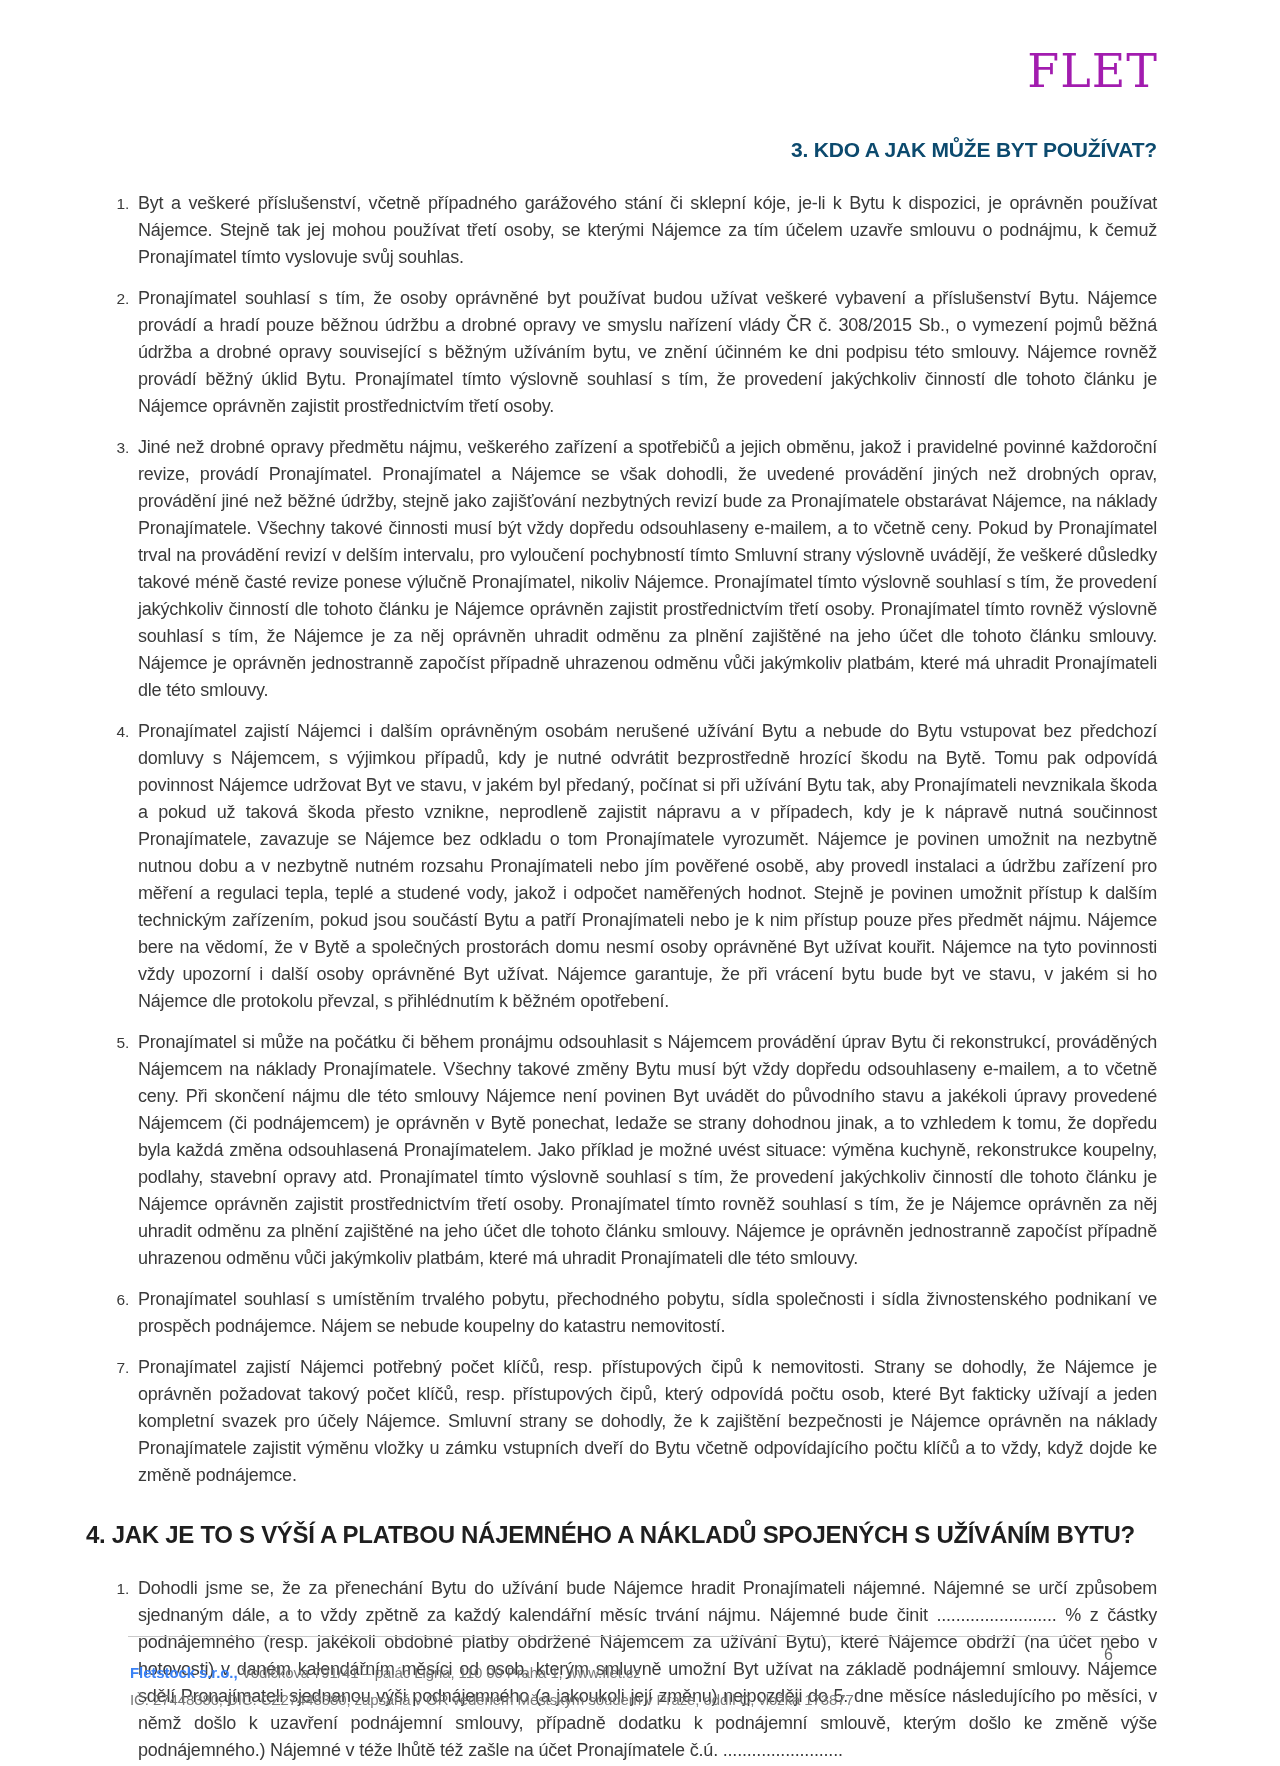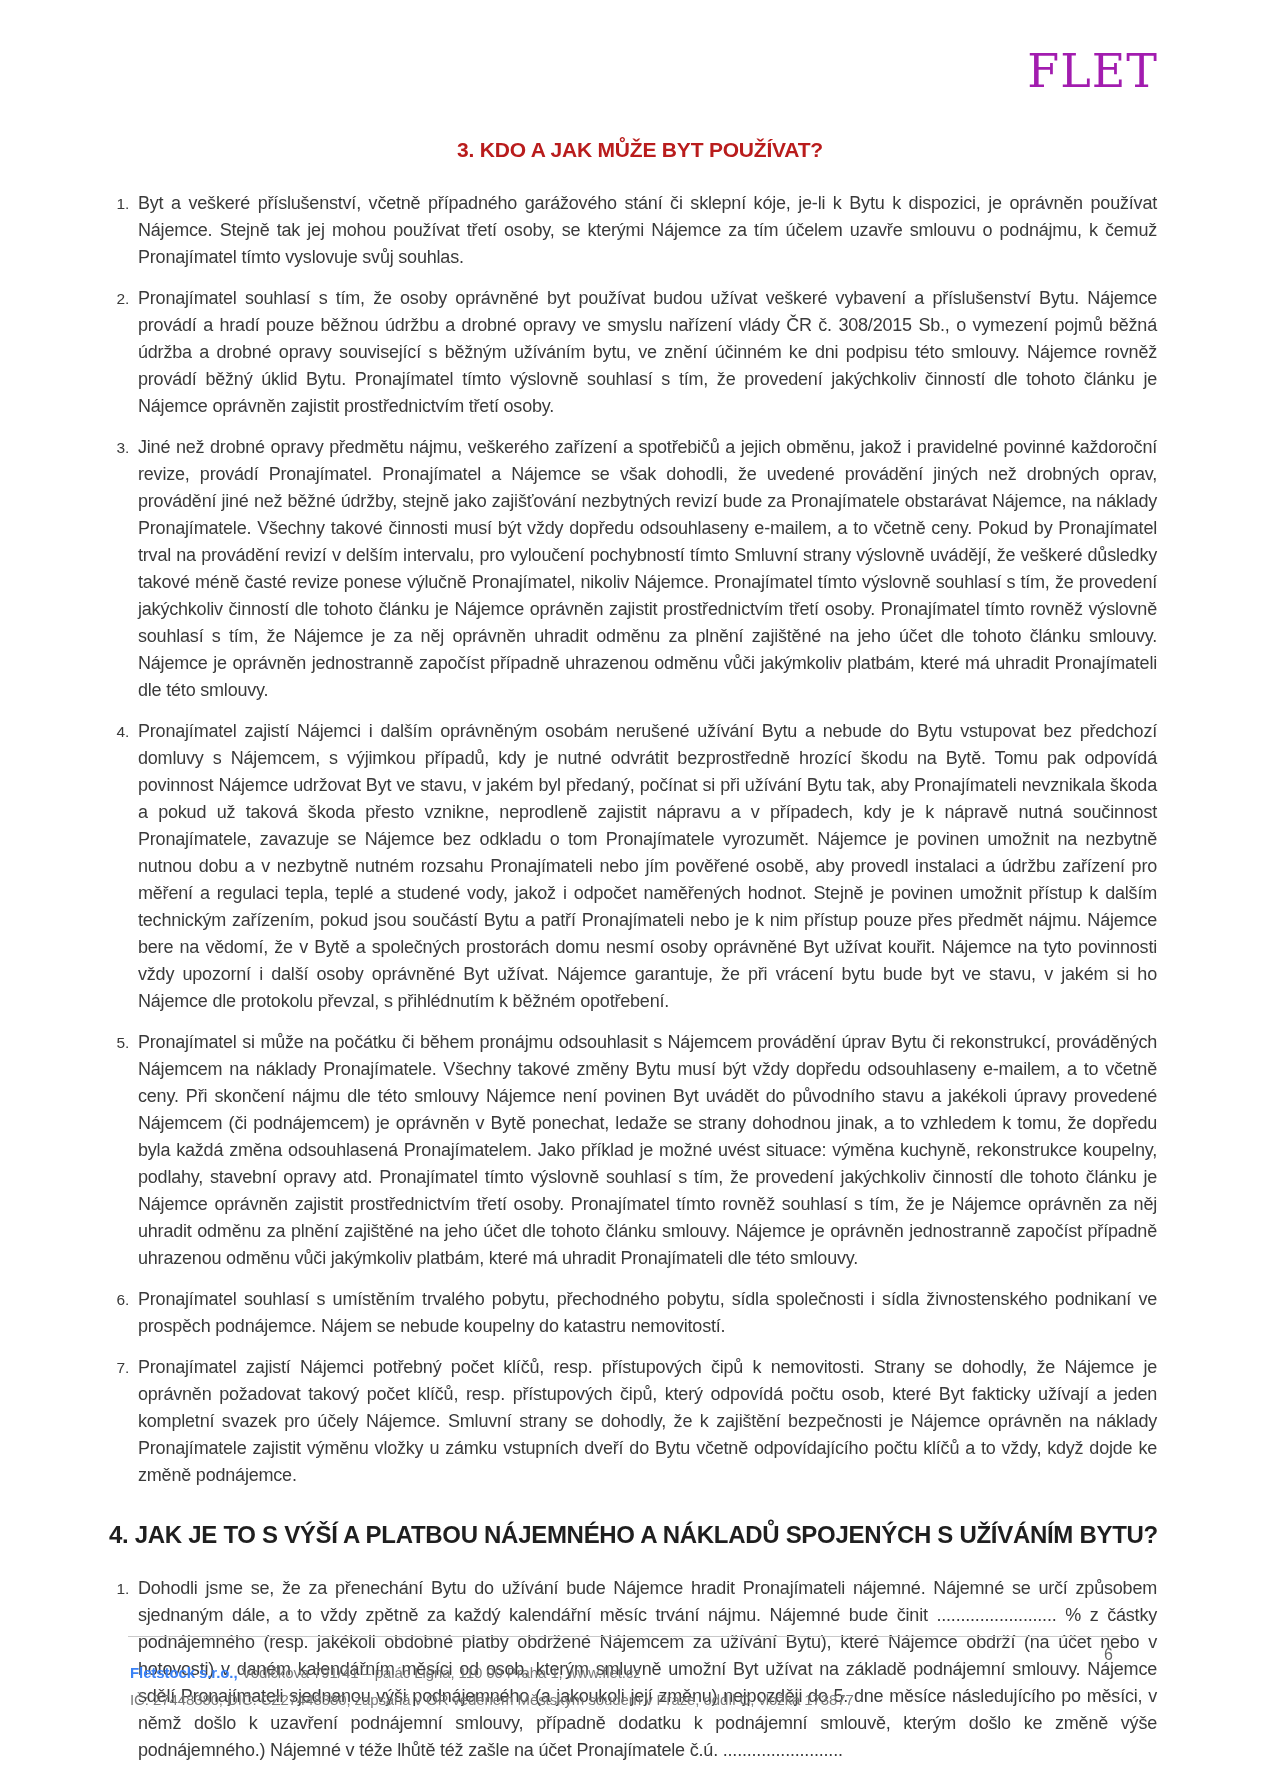--- a/index.html
+++ b/index.html
@@ -33,24 +33,24 @@
     line-height: 1;
   }
   .content {
     position: absolute;
     top: 138px;
     left: 0;
     width: 1280px;
   }
   h1.sec3-title {
     margin: 0 123px 28px 123px;
-    text-align: center;
+    text-align: right;
     font-size: 21px;
     font-weight: bold;
-    color: #b91c1c;
+    color: #0c4a6e;
     letter-spacing: -0.2px;
   }
   ol.clauses {
     list-style: none;
     margin: 0;
     padding: 0 123px 0 103px;
   }
   ol.clauses li {
     display: flex;
     margin-bottom: 14px;
@@ -64,21 +64,21 @@
     letter-spacing: -0.2px;
   }
   ol.clauses .body {
     flex: 1 1 auto;
     text-align: justify;
     font-size: 18px;
     line-height: 27px;
     letter-spacing: -0.2px;
   }
   h2.sec4-title {
-    margin: 32px 95px 26px 109px;
+    margin: 32px 95px 26px 86px;
     text-align: left;
     font-size: 24px;
     font-weight: bold;
     color: #1f1f1f;
     letter-spacing: -0.3px;
   }
   .footer-rule {
     position: absolute;
     left: 128px;
     top: 1636px;

